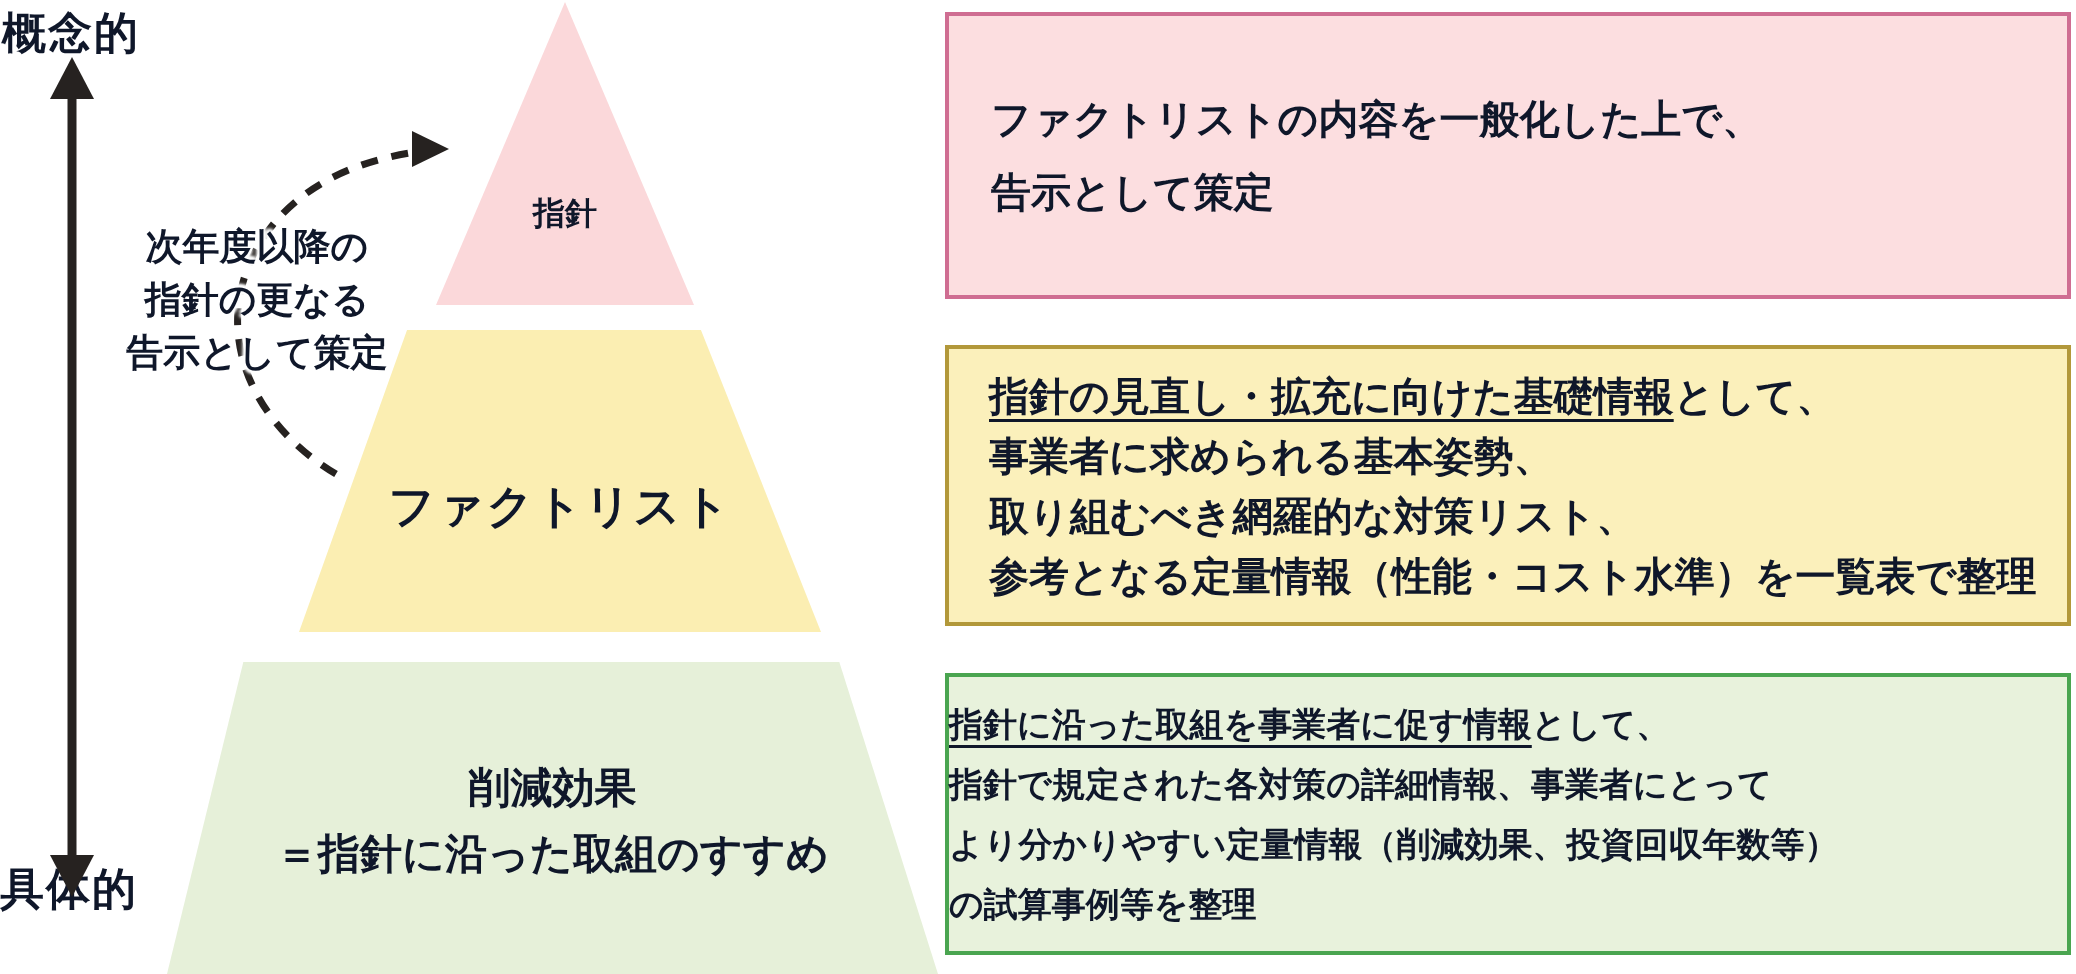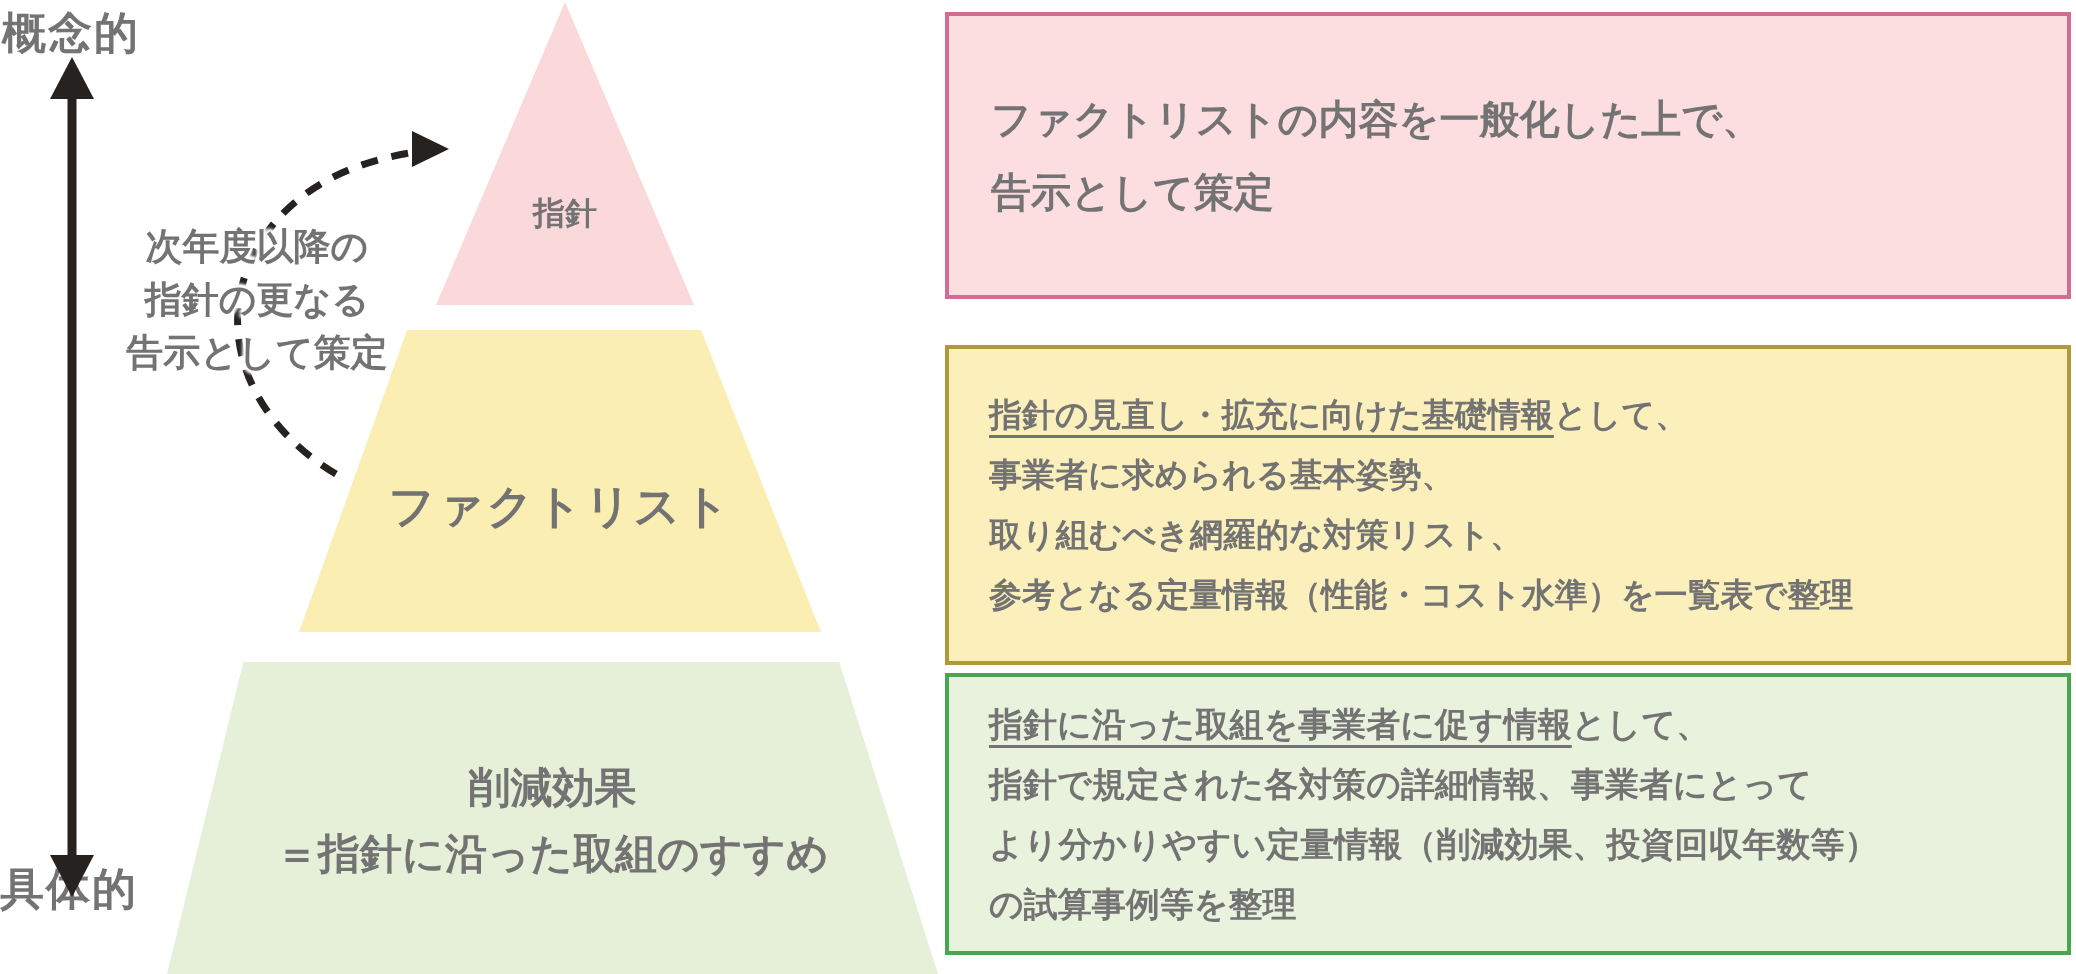--- a/index.html
+++ b/index.html
@@ -3,21 +3,21 @@
 <meta charset="utf-8">
 <style>
   html,body{margin:0;padding:0;background:#ffffff;}
   #canvas{
     position:relative;
     width:2076px;height:974px;
     background:#ffffff;
     overflow:hidden;
     font-family:"Liberation Sans","DejaVu Sans",sans-serif;
     font-weight:bold;
-    color:#737373;
+    color:#0f172a;
   }
   .abs{position:absolute;}
 
   
   .axis-label{font-size:44px;letter-spacing:2px;white-space:nowrap;}
 
   
   .cycle-note{
     left:122px;top:220px;width:270px;
     font-size:37px;line-height:53px;text-align:center;
@@ -55,28 +55,28 @@
     box-sizing:border-box;
     display:flex;flex-direction:column;justify-content:center;
     z-index:2;white-space:nowrap;
   }
   .box-pink{
     top:12px;height:287px;
     background:#fcdee0;border:4px solid #cf6d92;
     padding-left:42px;font-size:40px;line-height:73px;
   }
   .box-yellow{
-    top:345px;height:320px;
+    top:345px;height:281px;
     background:#fbf0bb;border:4px solid #b2983a;
-    padding-left:40px;font-size:33px;line-height:60px;
+    padding-left:40px;font-size:40px;line-height:60px;
   }
   .box-green{
     top:673px;height:282px;
     background:#e8f2dc;border:4px solid #4aa550;
-    padding-left:40px;font-size:34px;line-height:60px;
+    font-size:34px;line-height:60px;
   }
   .ul{
     text-decoration:underline;
     text-decoration-thickness:3px;
     text-underline-offset:9px;
   }
 
   svg{position:absolute;left:0;top:0;z-index:1;}
 </style>
 </head>

